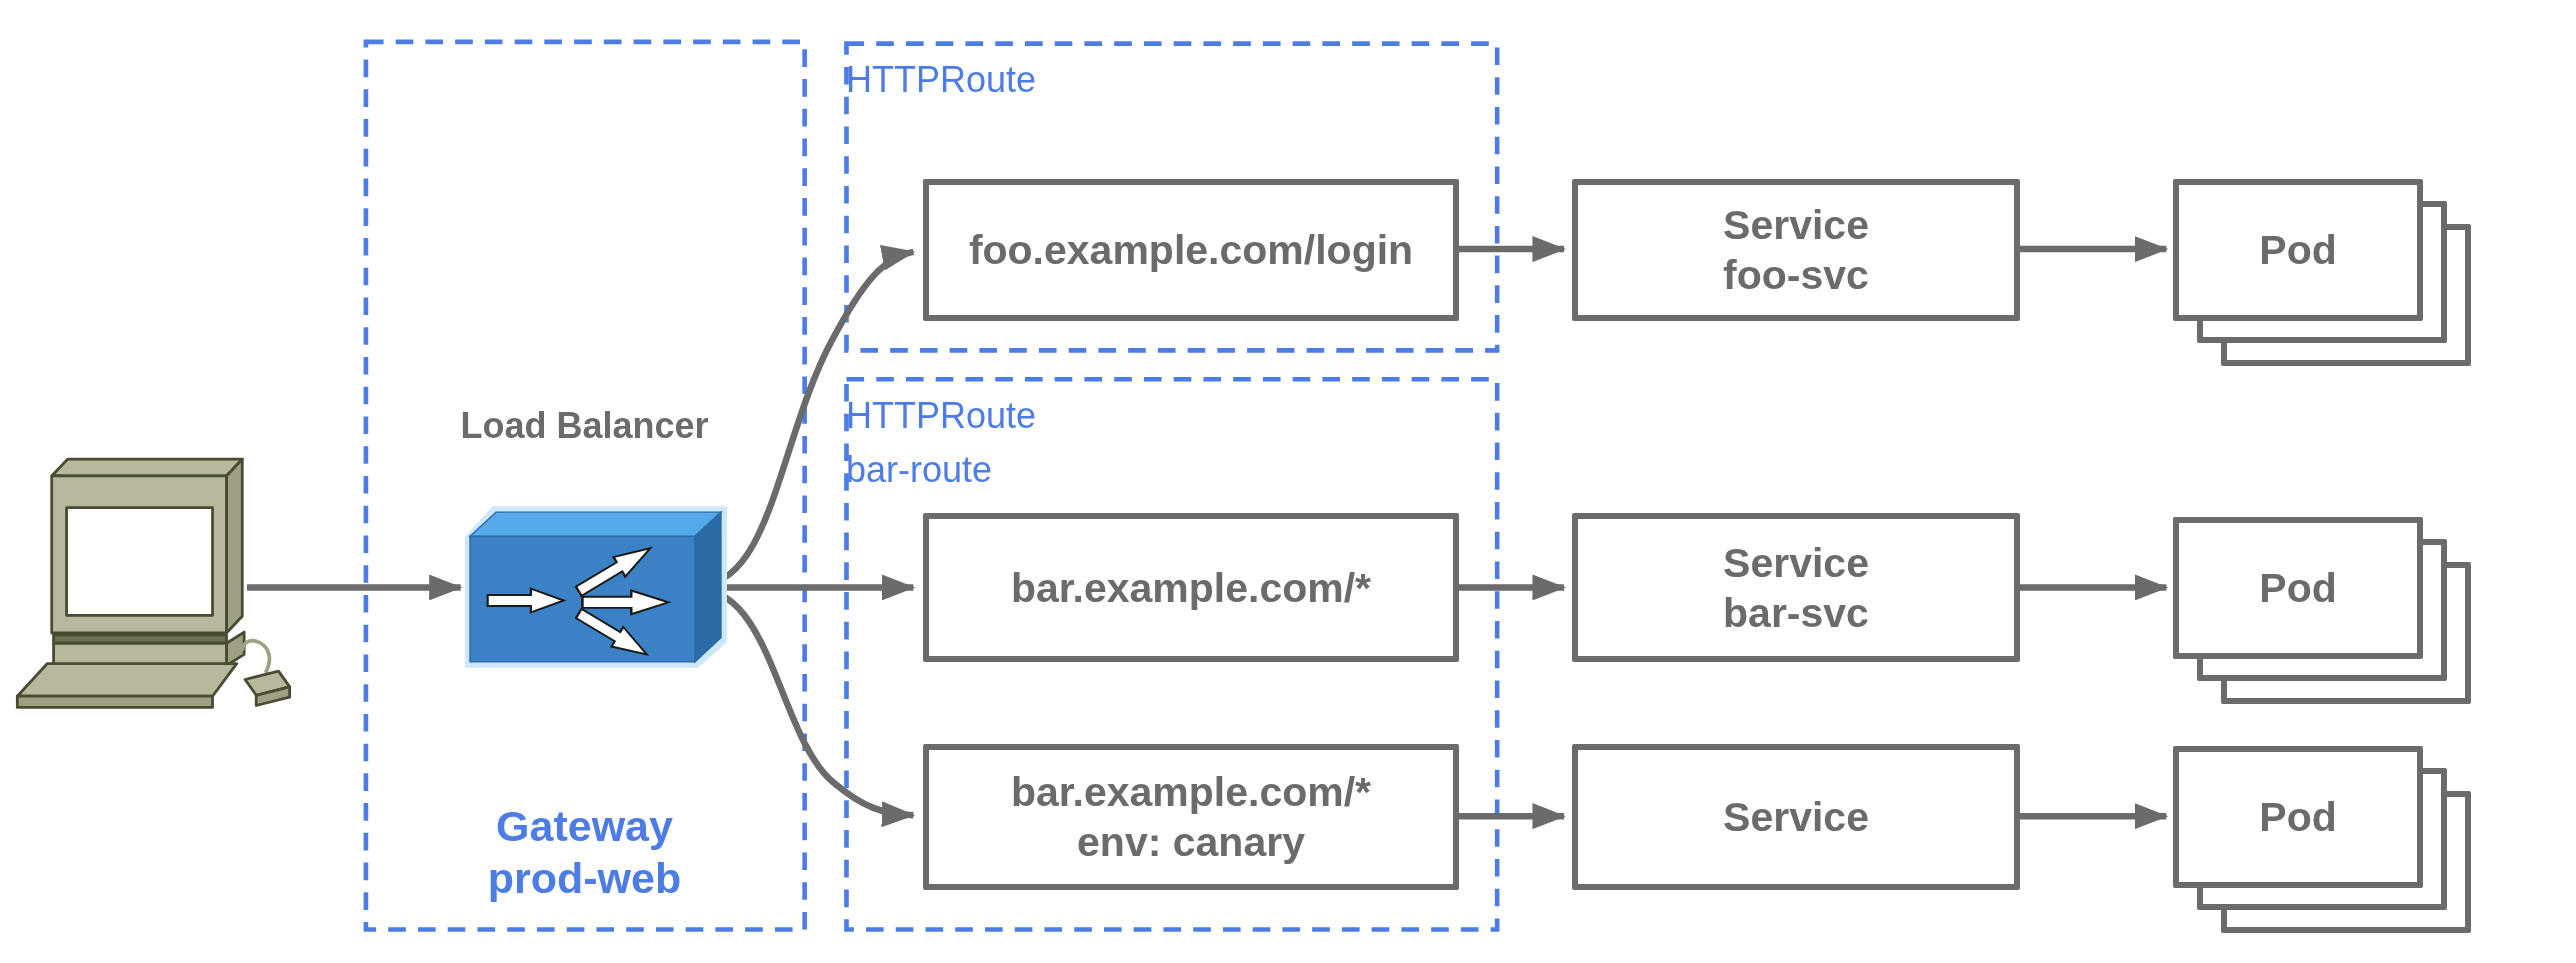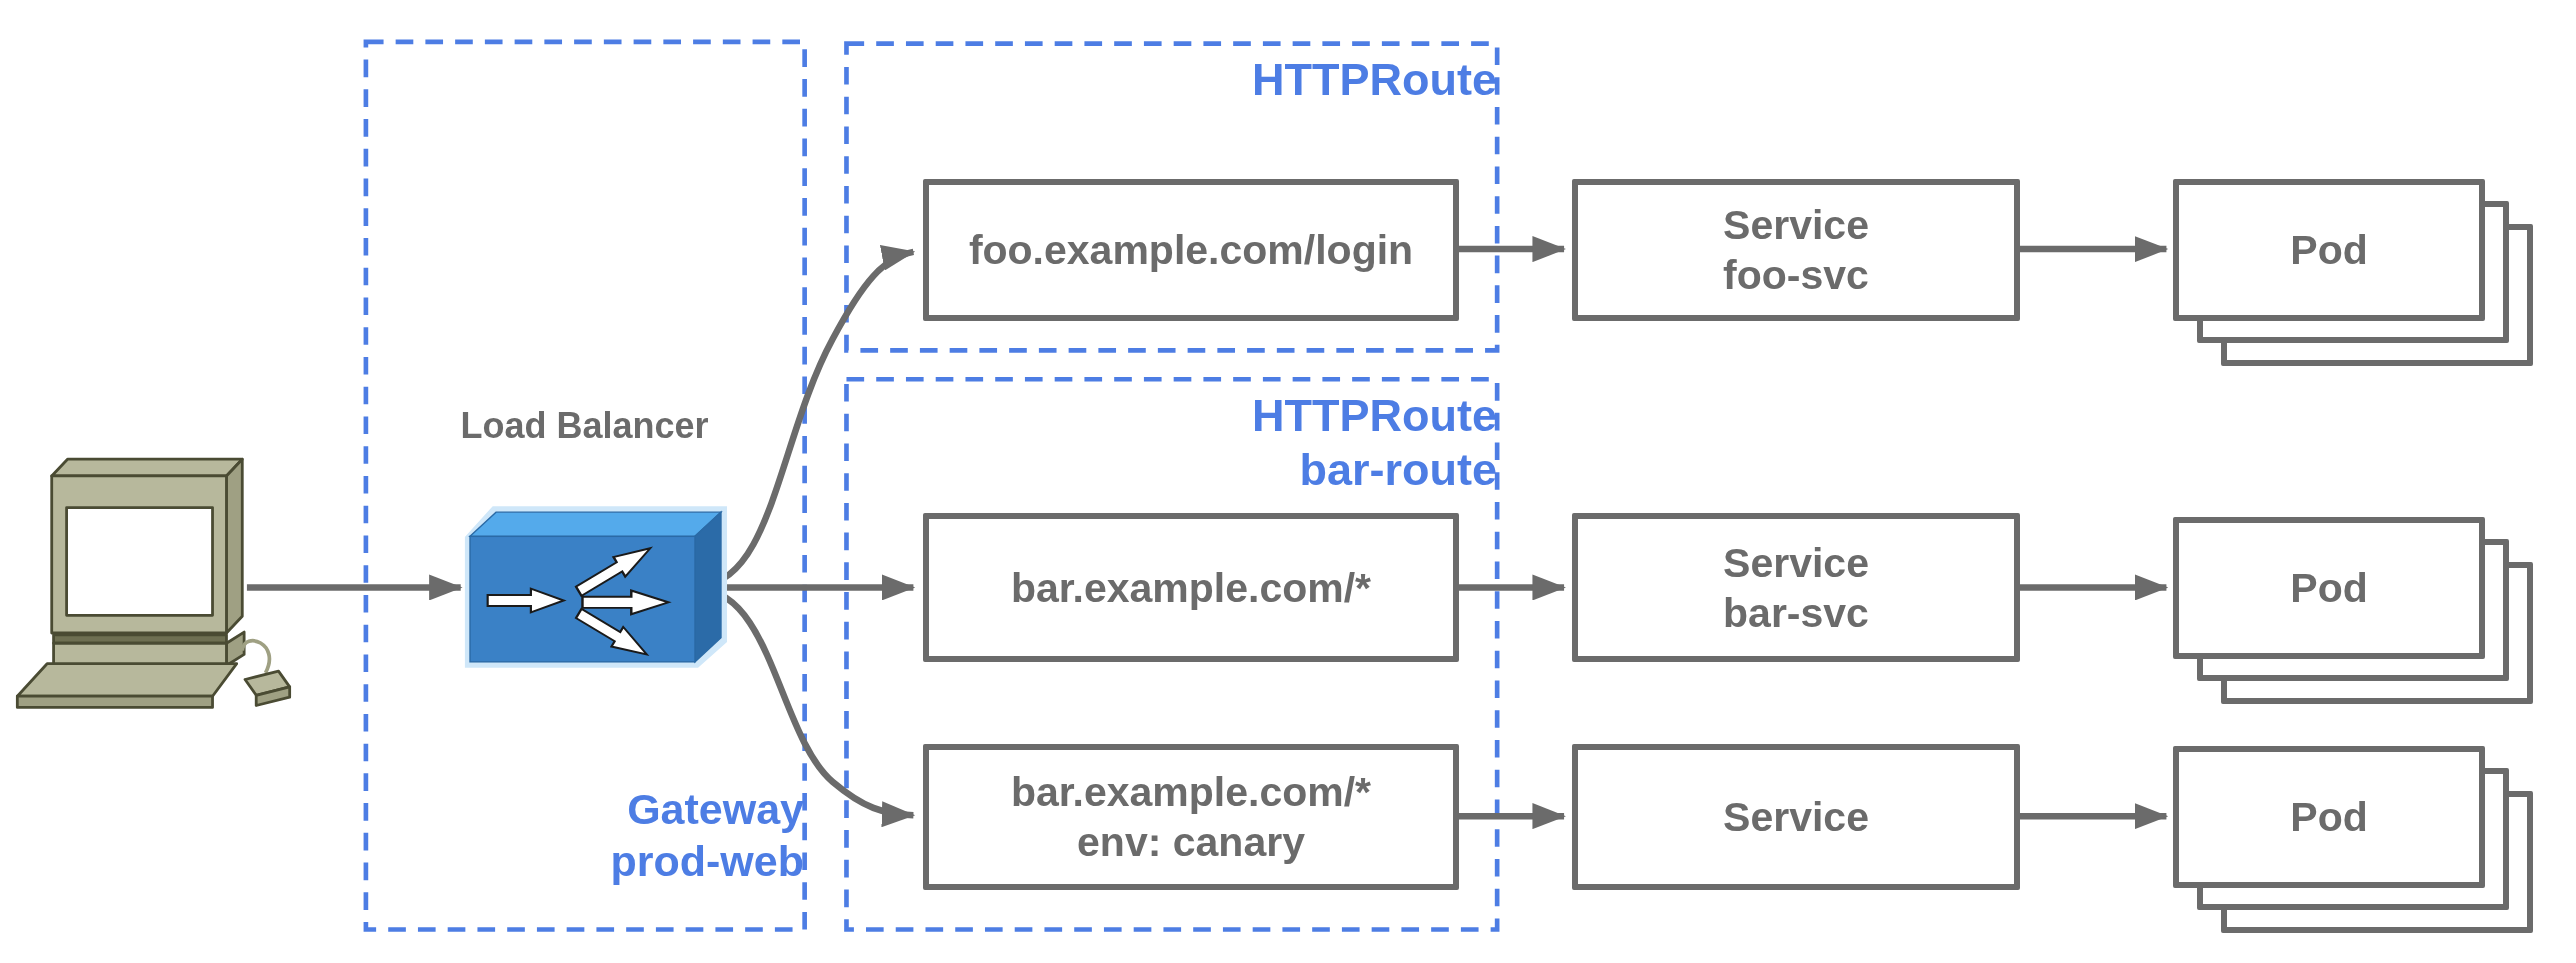--- a/index.html
+++ b/index.html
@@ -35,46 +35,47 @@
     align-items: center;
     justify-content: center;
     text-align: center;
     color: #6b6b6b;
     font-size: 41px;
     font-weight: bold;
     line-height: 50px;
   }
   .group-title {
     position: absolute;
-    text-align: right;
+    text-align: left;
     color: #4d7de4;
-    font-size: 45px;
-    font-weight: bold;
+    font-size: 36px;
+    font-weight: normal;
     line-height: 54px;
   }
   .lb-title {
     position: absolute;
     text-align: center;
     color: #6b6b6b;
     font-size: 36px;
     font-weight: bold;
     line-height: 52px;
   }
   .gw-caption {
     position: absolute;
-    text-align: right;
+    text-align: center;
     color: #4d7de4;
     font-size: 43px;
     font-weight: bold;
     line-height: 52px;
+    margin-top: 17px;
   }
   .pod-sheet {
     position: absolute;
     box-sizing: border-box;
-    width: 312px;
+    width: 250px;
     height: 142px;
     background: #ffffff;
     border: 6.5px solid #6b6b6b;
     border-radius: 1.9px;
     text-align: right;
   }
   .pod-front {
     display: flex;
     align-items: center;
     justify-content: center;

